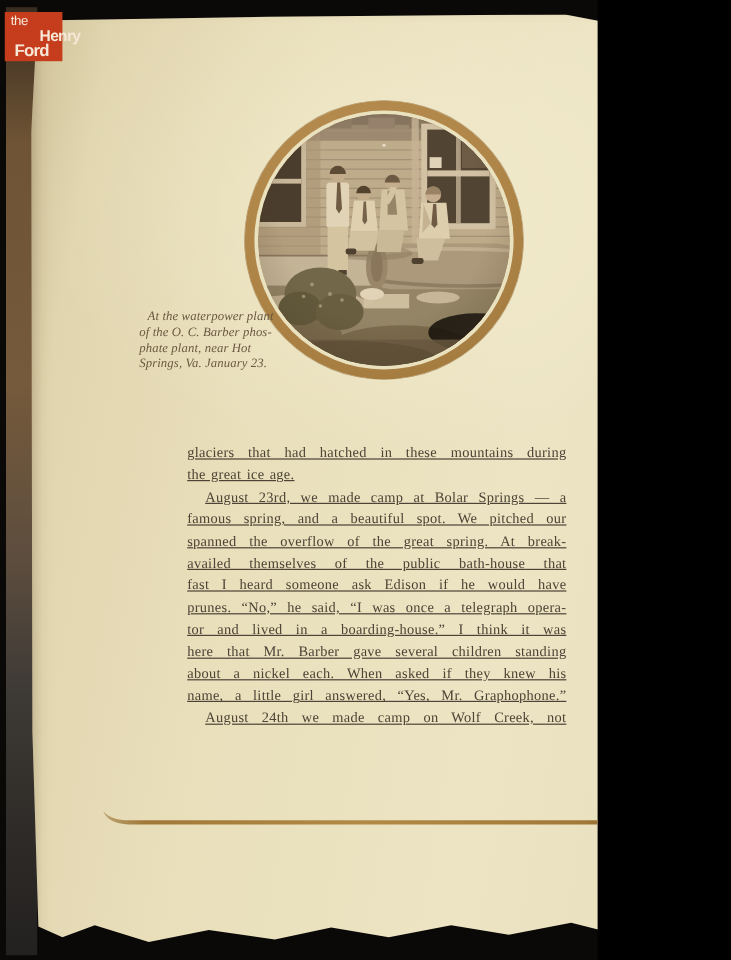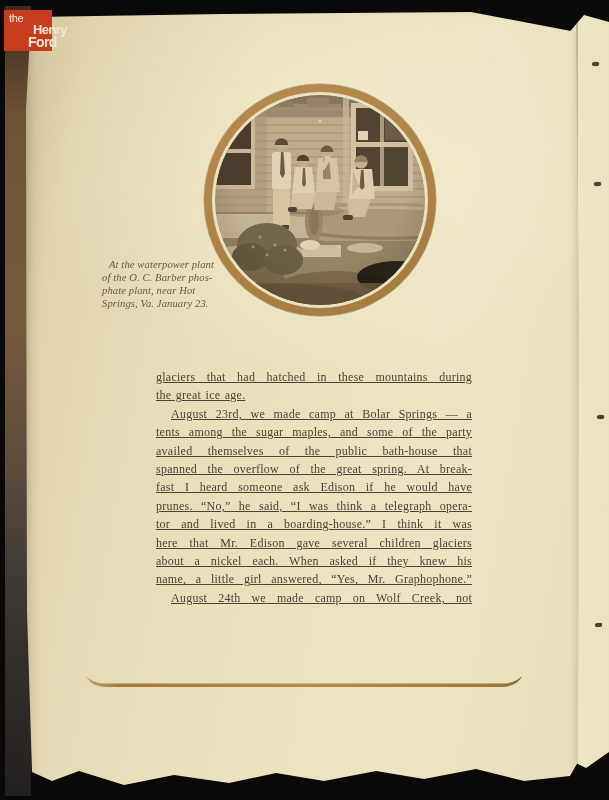--- a/index.html
+++ b/index.html
@@ -1,17 +1,17 @@
 <!DOCTYPE html>
 <html><head>
 <meta charset="utf-8">
 <style>
   html,body{margin:0;padding:0;background:#000;}
   .stage{
-    position:relative;width:609px;height:800px;overflow:hidden;
+    position:relative;width:498px;height:800px;overflow:hidden;
     background:#0b0908;
     font-family:"Liberation Serif", serif;
   }
   
   .spine{
     position:absolute;left:5px;top:6px;width:26px;height:790px;
     background:linear-gradient(180deg,#382c20 0%,#6e5334 14%,#755a3b 40%,#5d4d3e 58%,#3e3a36 72%,#2d2a27 88%,#232120 100%);
   }
   
   .page-edges{
@@ -43,39 +43,39 @@
     box-shadow:inset -8px 0 10px -6px rgba(120,100,60,.35), inset 10px 0 14px -8px rgba(110,90,55,.5);
   }
   
   .logo{
     position:absolute;left:4px;top:10px;width:48px;height:41px;
     background:#c63d1d;color:#f6e7d6;
     font-family:"Liberation Sans", sans-serif;line-height:1;z-index:9;
   }
   .logo .the{position:absolute;left:5px;top:3px;font-size:11px;font-weight:400;letter-spacing:-.3px;}
   .logo .henry{position:absolute;left:29px;top:13px;font-size:13px;font-weight:700;letter-spacing:-.6px;}
-  .logo .ford{position:absolute;left:24px;top:25px;font-size:14px;font-weight:700;letter-spacing:-.6px;}
+  .logo .ford{position:absolute;left:8px;top:25px;font-size:14px;font-weight:700;letter-spacing:-.6px;}
   
   .photo-ring{
     position:absolute;left:204px;top:84px;width:232px;height:232px;border-radius:50%;
     background:radial-gradient(circle at 45% 35%, #bb9156 0%, #b08548 55%, #9a7338 100%);
     box-shadow:0 0 0 .5px rgba(130,95,45,.6);z-index:3;
   }
   .photo-mat{
     position:absolute;left:8px;top:8px;right:8px;bottom:8px;border-radius:50%;
     background:#eae1bf;
   }
   .photo-circle{
     position:absolute;left:11px;top:11px;width:210px;height:210px;border-radius:50%;
     overflow:hidden;
   }
   .photo-circle svg{display:block;}
   
   .caption{
-    position:absolute;left:102px;top:259px;width:122px;z-index:4;
+    position:absolute;left:116px;top:259px;width:122px;z-index:4;
     font-style:italic;font-size:10.6px;line-height:12.9px;color:#6a5940;
     letter-spacing:.1px;
   }
   .caption .cap-line:first-child{padding-left:7px;}
   
   .body-text{
     position:absolute;left:156px;top:368px;width:316px;z-index:4;
     font-size:12px;line-height:18.4px;color:#4d4336;
     letter-spacing:.25px;word-spacing:1.2px;text-decoration:underline;
   }
@@ -218,27 +218,27 @@
       <div class="cap-line">At the waterpower plant</div>
       <div class="cap-line">of the O. C. Barber phos-</div>
       <div class="cap-line">phate plant, near Hot</div>
       <div class="cap-line">Springs, Va.  January 23.</div>
     </div>
 
   <div class="body-text">
       <div class="bl">glaciers that had hatched in these mountains during</div>
       <div class="bl para-end">the great ice age.</div>
       <div class="bl indent">August 23rd, we made camp at Bolar Springs — a</div>
-      <div class="bl">tents among the sugar maples, and some of the party</div>
+      <div class="bl">famous spring, and a beautiful spot. We pitched our</div>
+      <div class="bl">spanned the overflow of the great spring. At break-</div>
       <div class="bl">availed themselves of the public bath-house that</div>
-      <div class="bl">spanned the overflow of the great spring. At break-</div>
       <div class="bl">fast I heard someone ask Edison if he would have</div>
-      <div class="bl">prunes. “No,” he said, “I was think a telegraph opera-</div>
+      <div class="bl">prunes. “No,” he said, “I was once a telegraph opera-</div>
       <div class="bl">tor and lived in a boarding-house.” I think it was</div>
-      <div class="bl">here that Mr. Edison gave several children glaciers</div>
+      <div class="bl">here that Mr. Barber gave several children standing</div>
       <div class="bl">about a nickel each. When asked if they knew his</div>
       <div class="bl">name, a little girl answered, “Yes, Mr. Graphophone.”</div>
       <div class="bl indent">August 24th we made camp on Wolf Creek, not</div>
     </div>
 
   <svg class="rule" viewBox="0 0 438 18">
     <defs>
       <linearGradient id="goldg" x1="0" y1="0" x2="1" y2="0">
         <stop offset="0" stop-color="#96703383"></stop>
         <stop offset="0.08" stop-color="#a07838"></stop>

